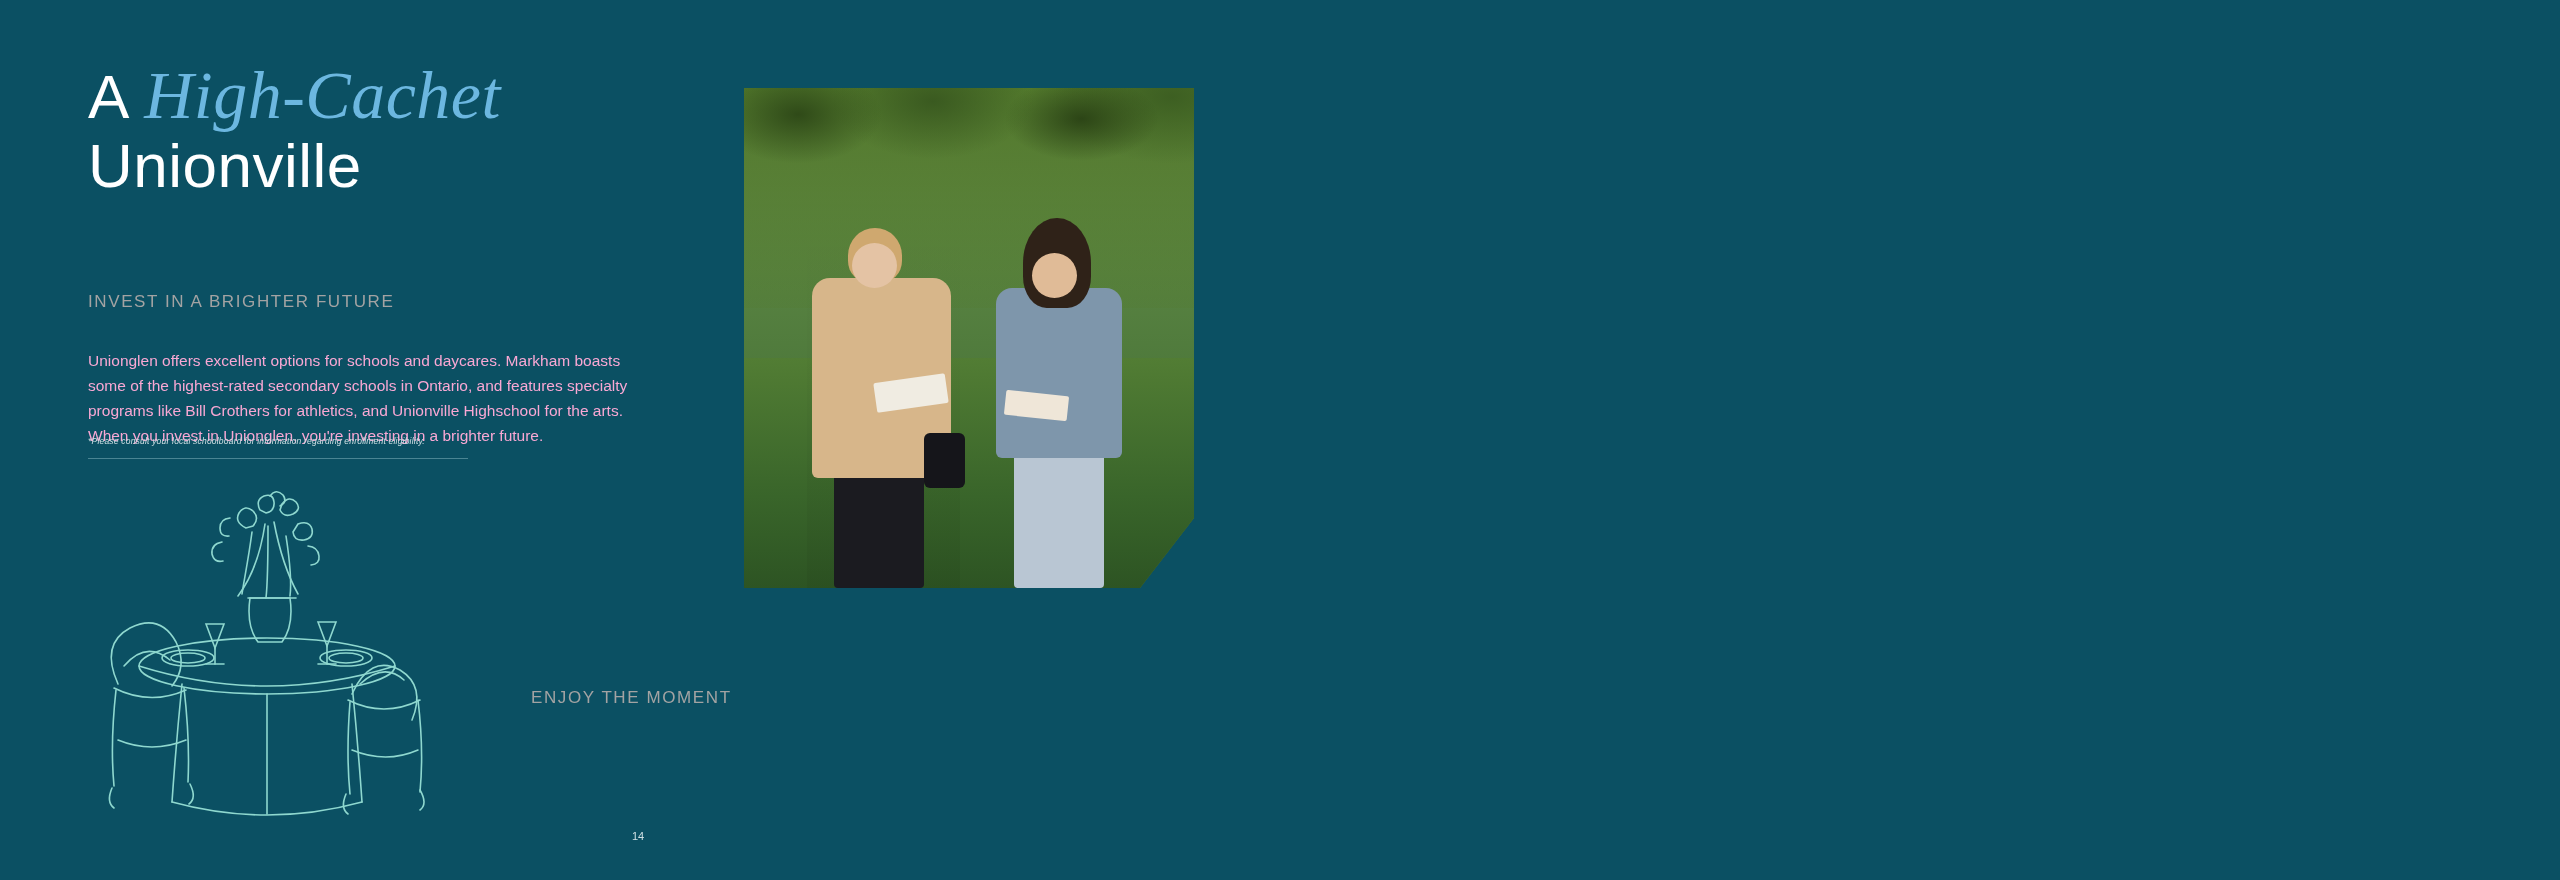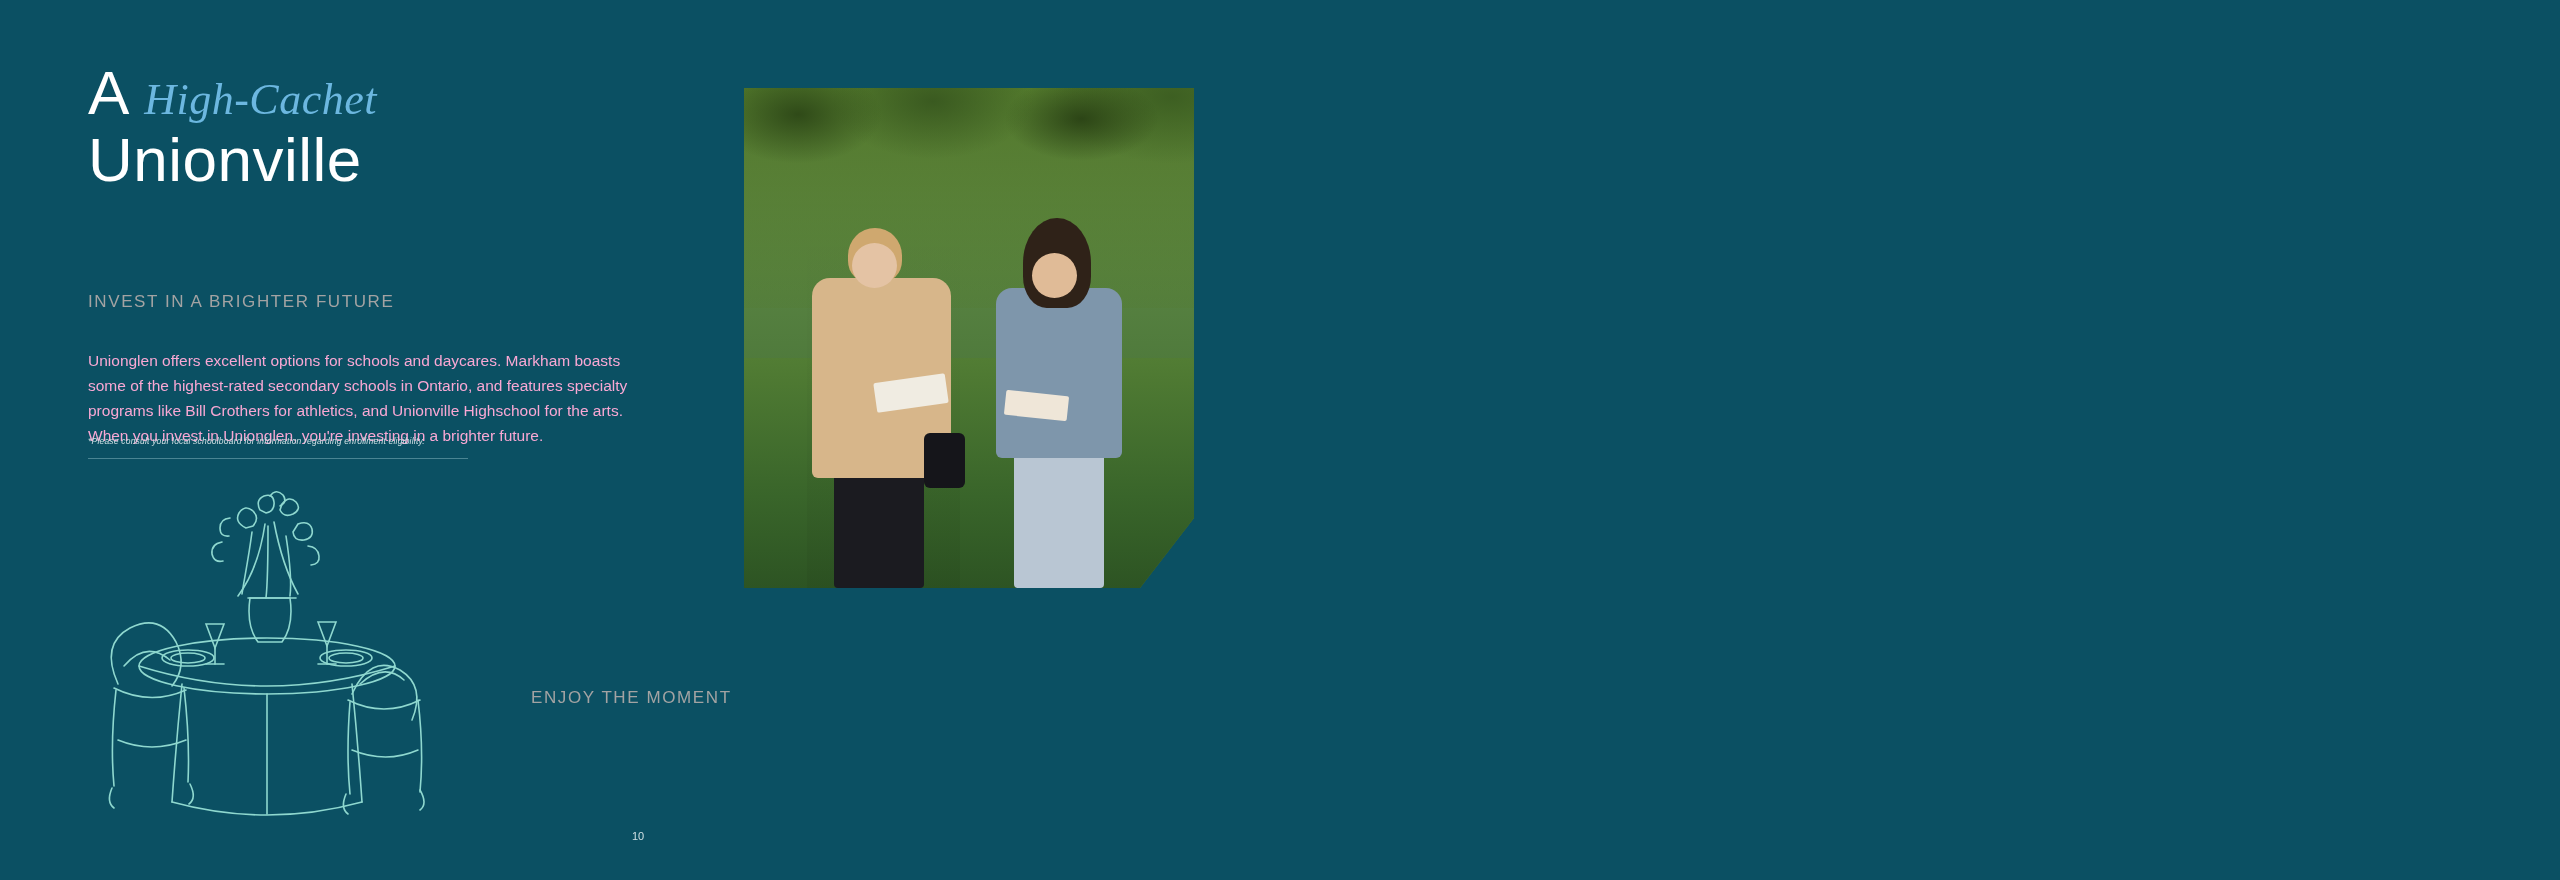--- a/index.html
+++ b/index.html
@@ -39,21 +39,21 @@
     font-weight: 300;
     font-size: 62px;
     line-height: 1.05;
     letter-spacing: 0.5px;
   }
   .headline .line1 { display: block; white-space: nowrap; }
   .headline .ital {
     font-family: "Liberation Serif", serif;
     font-style: italic;
     color: #6cb7e0;
-    font-size: 44px;
+    font-size: 68px;
     text-align: center;
   }
   .headline .line2 { display: block; margin-top: 2px; }
 
   .sub-head {
     position: absolute;
     color: #a3a3a3;
     font-size: 17px;
     letter-spacing: 1.6px;
     font-weight: 400;
@@ -230,21 +230,21 @@
         <path d="M290 214 q-4 52 0 92"></path>
         <path d="M358 212 q6 50 2 92"></path>
         <path d="M292 262 q34 14 66 0"></path>
         <path d="M286 306 q-6 14 2 20"></path>
         <path d="M360 302 q8 14 0 20"></path>
       </g>
     </svg>
 
     <div class="sub-head" id="moment-head">ENJOY THE MOMENT</div>
 
-    <div class="page-num">10</div>
+    <div class="page-num">14</div>
   </div>
 
   <div class="page-right">
 
     
     
 
     
     
 

